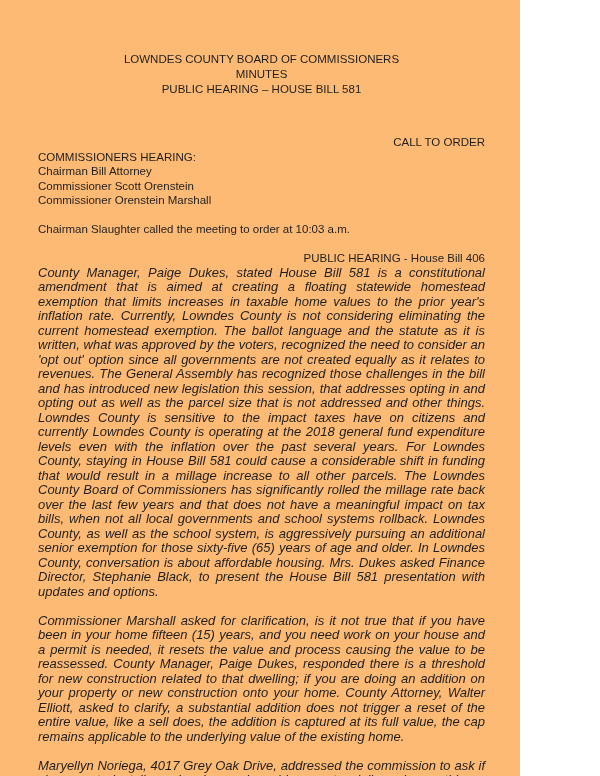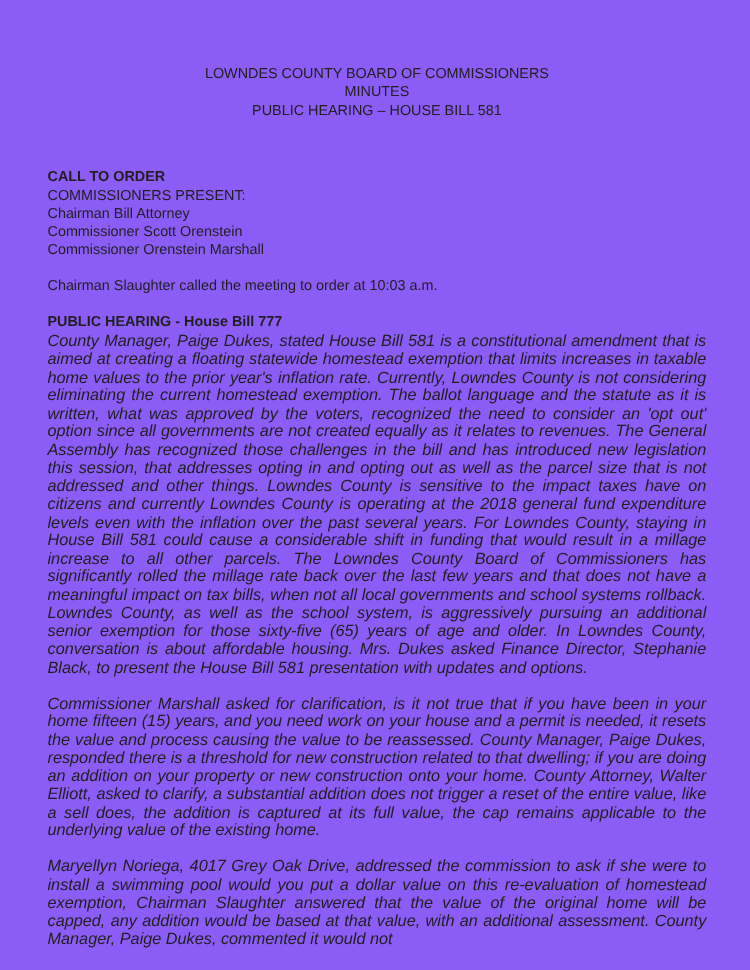--- a/index.html
+++ b/index.html
@@ -9,42 +9,43 @@
   }
   body {
     width: 600px;
     height: 776px;
     font-family: "Liberation Sans", sans-serif;
     color: #1f1f1f;
     overflow: hidden;
   }
   .page {
     box-sizing: border-box;
-    width: 600px;
+    width: 520px;
     height: 776px;
     padding: 52px 35px 0 38px;
-    background: #8b5cf6;
+    background: #fdba74;
   }
   .doc-header {
     text-align: center;
     font-size: 11.5px;
     line-height: 15px;
   }
   .doc-header div {
     white-space: nowrap;
   }
   .section-call-to-order {
     margin-top: 38px;
     font-size: 11.5px;
     line-height: 14.5px;
   }
   .section-heading {
-    font-weight: bold;
+    font-weight: normal;
     font-size: 11.5px;
     line-height: 14.5px;
+    text-align: right;
   }
   .roster-line {
     font-size: 11.5px;
     line-height: 14.5px;
   }
   .order-note {
     margin-top: 14.5px;
     font-size: 11.5px;
     line-height: 14.5px;
   }
@@ -68,27 +69,27 @@
 <div class="page">
 
   <div class="doc-header">
     <div>LOWNDES COUNTY BOARD OF COMMISSIONERS</div>
     <div>MINUTES</div>
     <div>PUBLIC HEARING – HOUSE BILL 581</div>
   </div>
 
   <div class="section-call-to-order">
     <div class="section-heading">CALL TO ORDER</div>
-    <div class="roster-line">COMMISSIONERS PRESENT:</div>
+    <div class="roster-line">COMMISSIONERS HEARING:</div>
     <div class="roster-line">Chairman Bill Attorney</div>
     <div class="roster-line">Commissioner Scott Orenstein</div>
     <div class="roster-line">Commissioner Orenstein Marshall</div>
     <div class="order-note">Chairman Slaughter called the meeting to order at 10:03 a.m.</div>
   </div>
 
   <div class="section-public-hearing">
-    <div class="section-heading">PUBLIC HEARING - House Bill 777</div>
+    <div class="section-heading">PUBLIC HEARING - House Bill 406</div>
     <p class="body-paragraph">County Manager, Paige Dukes, stated House Bill 581 is a constitutional amendment that is aimed at creating a floating statewide homestead exemption that limits increases in taxable home values to the prior year's inflation rate. Currently, Lowndes County is not considering eliminating the current homestead exemption. The ballot language and the statute as it is written, what was approved by the voters, recognized the need to consider an 'opt out' option since all governments are not created equally as it relates to revenues. The General Assembly has recognized those challenges in the bill and has introduced new legislation this session, that addresses opting in and opting out as well as the parcel size that is not addressed and other things. Lowndes County is sensitive to the impact taxes have on citizens and currently Lowndes County is operating at the 2018 general fund expenditure levels even with the inflation over the past several years. For Lowndes County, staying in House Bill 581 could cause a considerable shift in funding that would result in a millage increase to all other parcels. The Lowndes County Board of Commissioners has significantly rolled the millage rate back over the last few years and that does not have a meaningful impact on tax bills, when not all local governments and school systems rollback. Lowndes County, as well as the school system, is aggressively pursuing an additional senior exemption for those sixty-five (65) years of age and older. In Lowndes County, conversation is about affordable housing. Mrs. Dukes asked Finance Director, Stephanie Black, to present the House Bill 581 presentation with updates and options.</p>
     <p class="body-paragraph">Commissioner Marshall asked for clarification, is it not true that if you have been in your home fifteen (15) years, and you need work on your house and a permit is needed, it resets the value and process causing the value to be reassessed. County Manager, Paige Dukes, responded there is a threshold for new construction related to that dwelling; if you are doing an addition on your property or new construction onto your home. County Attorney, Walter Elliott, asked to clarify, a substantial addition does not trigger a reset of the entire value, like a sell does, the addition is captured at its full value, the cap remains applicable to the underlying value of the existing home.</p>
     <p class="body-paragraph">Maryellyn Noriega, 4017 Grey Oak Drive, addressed the commission to ask if she were to install a swimming pool would you put a dollar value on this re-evaluation of homestead exemption, Chairman Slaughter answered that the value of the original home will be capped, any addition would be based at that value, with an additional assessment. County Manager, Paige Dukes, commented it would not</p>
   </div>
 
 </div>
 
 </body></html>

